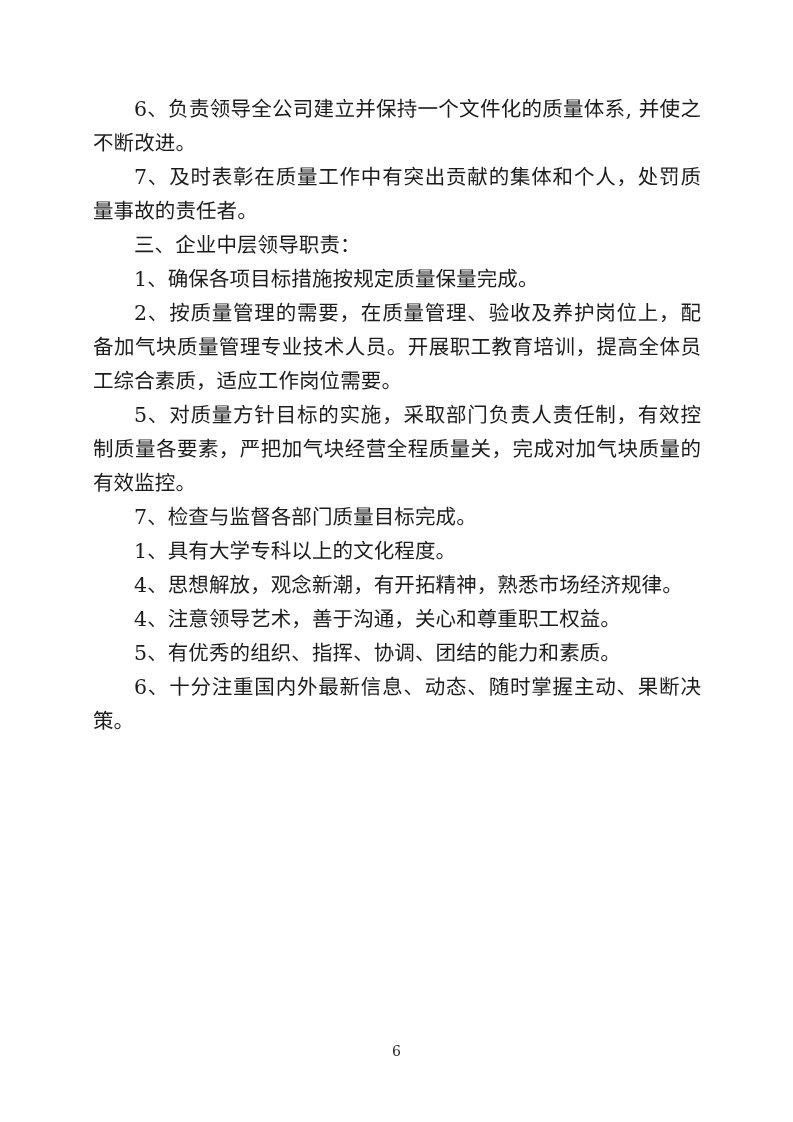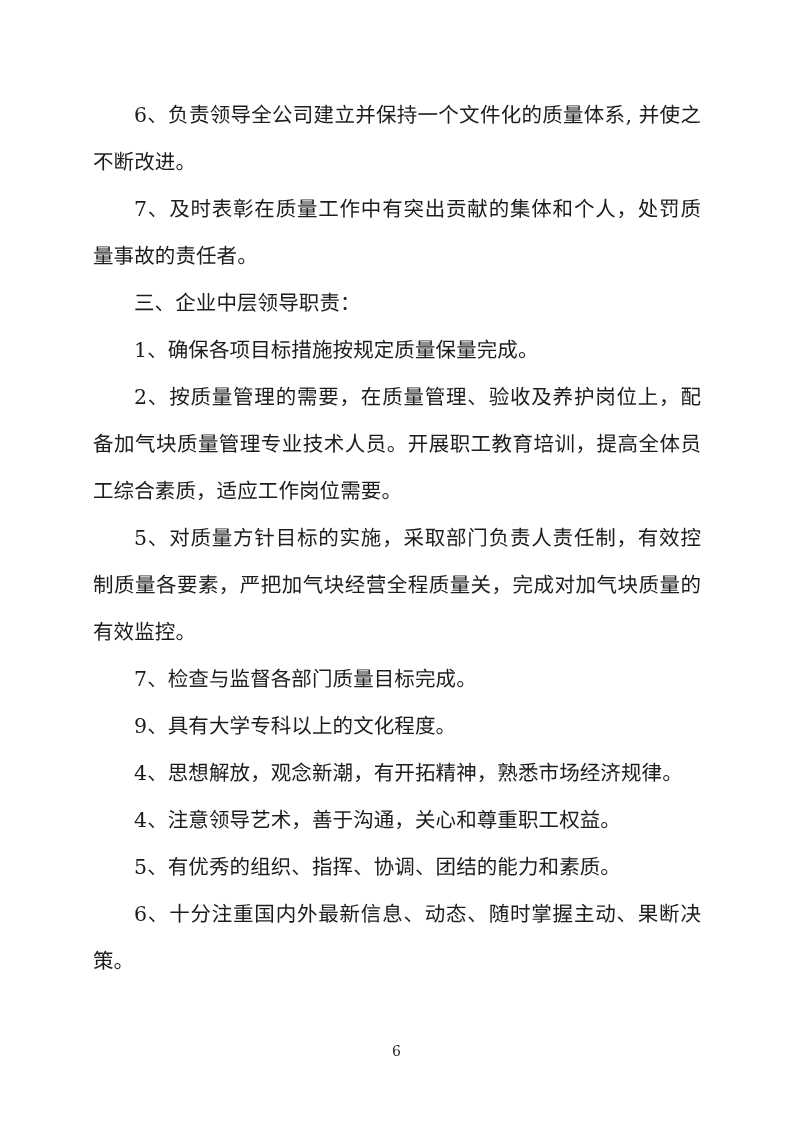--- a/index.html
+++ b/index.html
@@ -22,21 +22,21 @@
   .page-body {
     position: absolute;
     left: 93px;
     top: 92px;
     width: 608px;
   }
 
   .para {
     font-family: "DejaVu Serif", "Liberation Serif", serif;
     font-size: 20.5px;
-    line-height: 47px;
+    line-height: 34px;
     color: #1c1c1c;
     text-align: justify;
     text-justify: inter-ideograph;
     text-indent: 2em;
     margin: 0;
     letter-spacing: 0.1px;
     word-break: break-all;
     -webkit-font-smoothing: antialiased;
   }
 
@@ -57,21 +57,21 @@
 <div class="page">
 
   <div class="page-body">
     <p class="para">6、负责领导全公司建立并保持一个文件化的质量体系, 并使之不断改进。</p>
     <p class="para">7、及时表彰在质量工作中有突出贡献的集体和个人，处罚质量事故的责任者。</p>
     <p class="para">三、企业中层领导职责：</p>
     <p class="para">1、确保各项目标措施按规定质量保量完成。</p>
     <p class="para">2、按质量管理的需要，在质量管理、验收及养护岗位上，配备加气块质量管理专业技术人员。开展职工教育培训，提高全体员工综合素质，适应工作岗位需要。</p>
     <p class="para">5、对质量方针目标的实施，采取部门负责人责任制，有效控制质量各要素，严把加气块经营全程质量关，完成对加气块质量的有效监控。</p>
     <p class="para">7、检查与监督各部门质量目标完成。</p>
-    <p class="para">9、具有大学专科以上的文化程度。</p>
+    <p class="para">1、具有大学专科以上的文化程度。</p>
     <p class="para">4、思想解放，观念新潮，有开拓精神，熟悉市场经济规律。</p>
     <p class="para">4、注意领导艺术，善于沟通，关心和尊重职工权益。</p>
     <p class="para">5、有优秀的组织、指挥、协调、团结的能力和素质。</p>
     <p class="para">6、十分注重国内外最新信息、动态、随时掌握主动、果断决策。</p>
 
   </div>
 
   <div class="page-number">6</div>
 
 </div>

